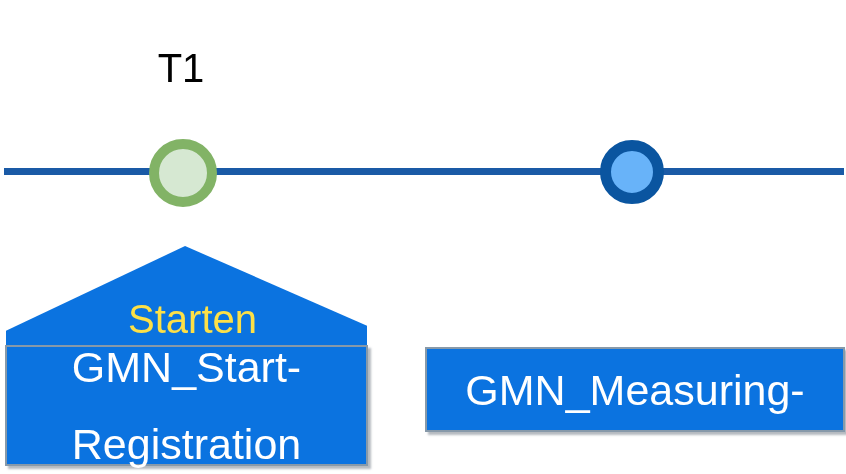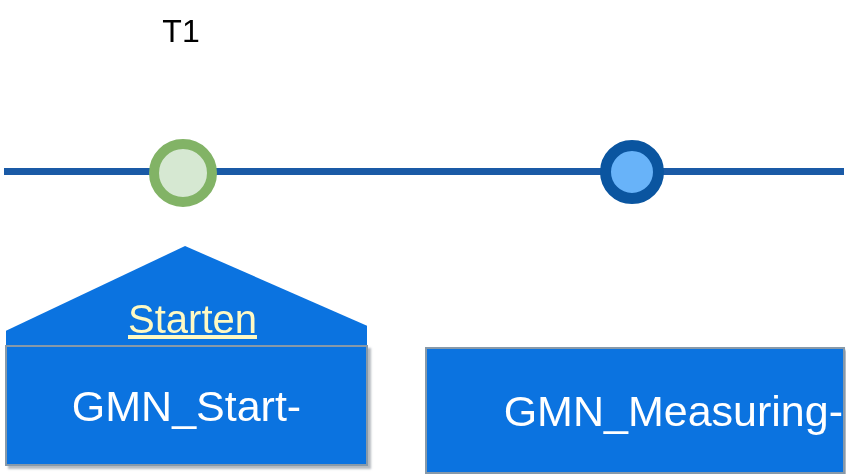--- a/index.html
+++ b/index.html
@@ -12,22 +12,23 @@
     height: 474px;
     background: #ffffff;
     overflow: hidden;
   }
 
   
   .t-label {
     position: absolute;
     width: 120px;
     text-align: center;
-    font-size: 32px;
+    font-size: 40px;
     color: var(--label-text, #000);
+    margin-top: 33px;
   }
   .t-label.t1 { left: 121px; top: 13px; }
   .t-label.t2 { left: 571px; top: 7px; }
 
   
   .timeline-line {
     position: absolute;
     left: 4px; top: 168px;
     width: 840px; height: 7px;
     background: var(--line-color, #1A5AA6);
@@ -60,24 +61,23 @@
   }
   .roof.right {
     left: 425px; top: 244px;
     width: 420px; height: 105px;
     clip-path: polygon(49.8% 0%, 100% 42.3%, 100% 100%, 0% 100%, 0% 45.2%);
   }
   .action {
     position: absolute;
     left: 12px; right: 0;
     text-align: center;
-    color: #fef9c3;
+    color: #fde047;
     font-size: 40px;
     line-height: 44px;
-    text-decoration: underline;
   }
   .roof.left  .action { bottom: 5px; }
   .roof.right .action { bottom: 26px; }
 
   .dots {
     position: absolute;
     left: 249px; top: 60px;
     color: #111111;
     font-size: 36px;
     font-weight: 700;
@@ -92,39 +92,40 @@
     border: 2px solid var(--box-border, #8799A9);
     color: #ffffff;
     display: flex;
     flex-direction: column;
     align-items: center;
     justify-content: center;
     text-align: center;
     box-shadow: 3px 3px 2px rgba(120,130,140,0.55);
   }
   .box.left  { left: 5px;   top: 345px; width: 363px; height: 121px; gap: 21px; }
-  .box.right { left: 425px; top: 347px; width: 420px; height: 127px; align-items: flex-end; }
+  .box.right { left: 425px; top: 347px; width: 420px; height: 85px; }
   .box .line { font-size: 43px; line-height: 56px; white-space: nowrap; }
 </style>
 </head>
 <body>
 
 <div class="canvas">
 
   <div class="t-label t1">T1</div>
 
   <div class="timeline-line"></div>
 
   <div class="marker green" style="background: rgb(214, 232, 210); border-color: rgb(130, 179, 102);"></div>
   <div class="marker blue" style="background: rgb(104, 179, 249); border-color: rgb(10, 85, 160);"></div>
 
   <div class="roof left">
     <span class="action">Starten</span>
   </div>
   <div class="box left">
     <div class="line">GMN_Start-</div>
+    <div class="line">Registration</div>
   </div>
 
   <div class="box right">
     <div class="line">GMN_Measuring-</div>
   </div>
 
 </div>
 
 </body></html>

